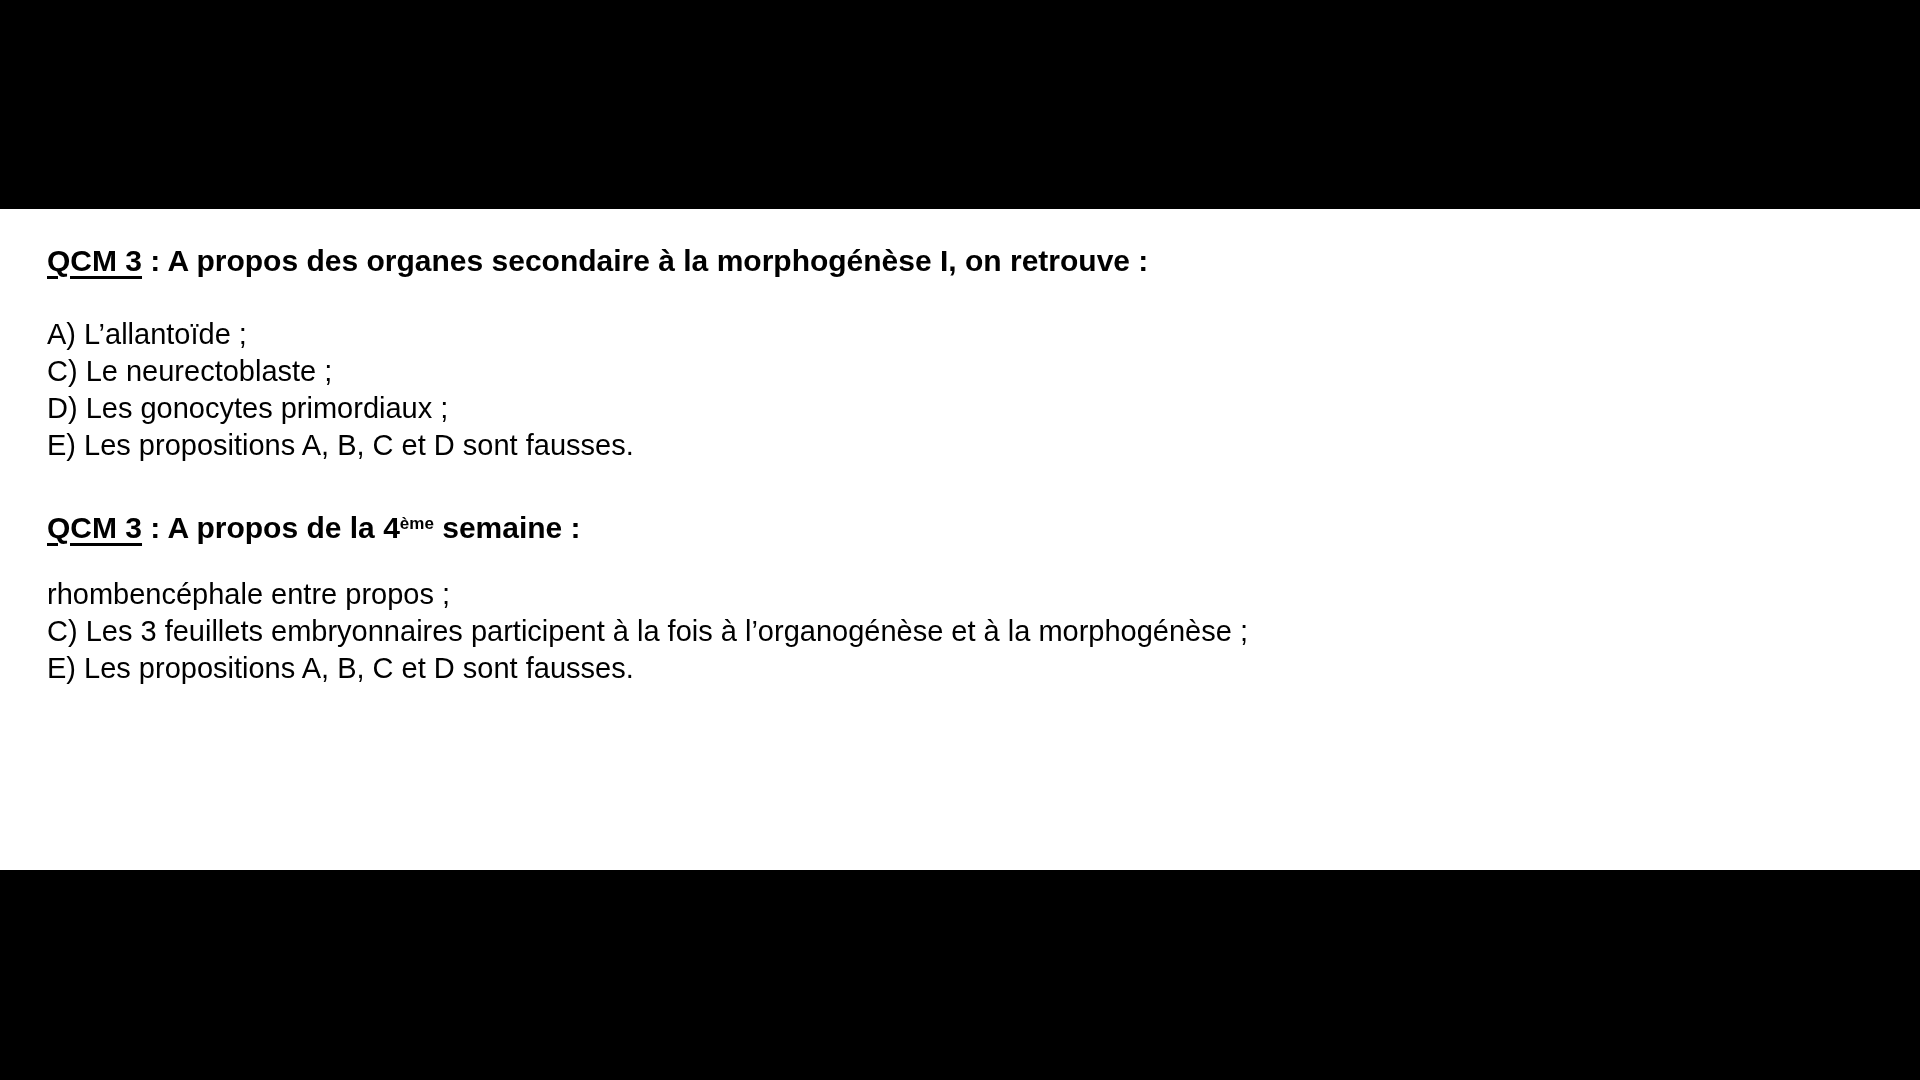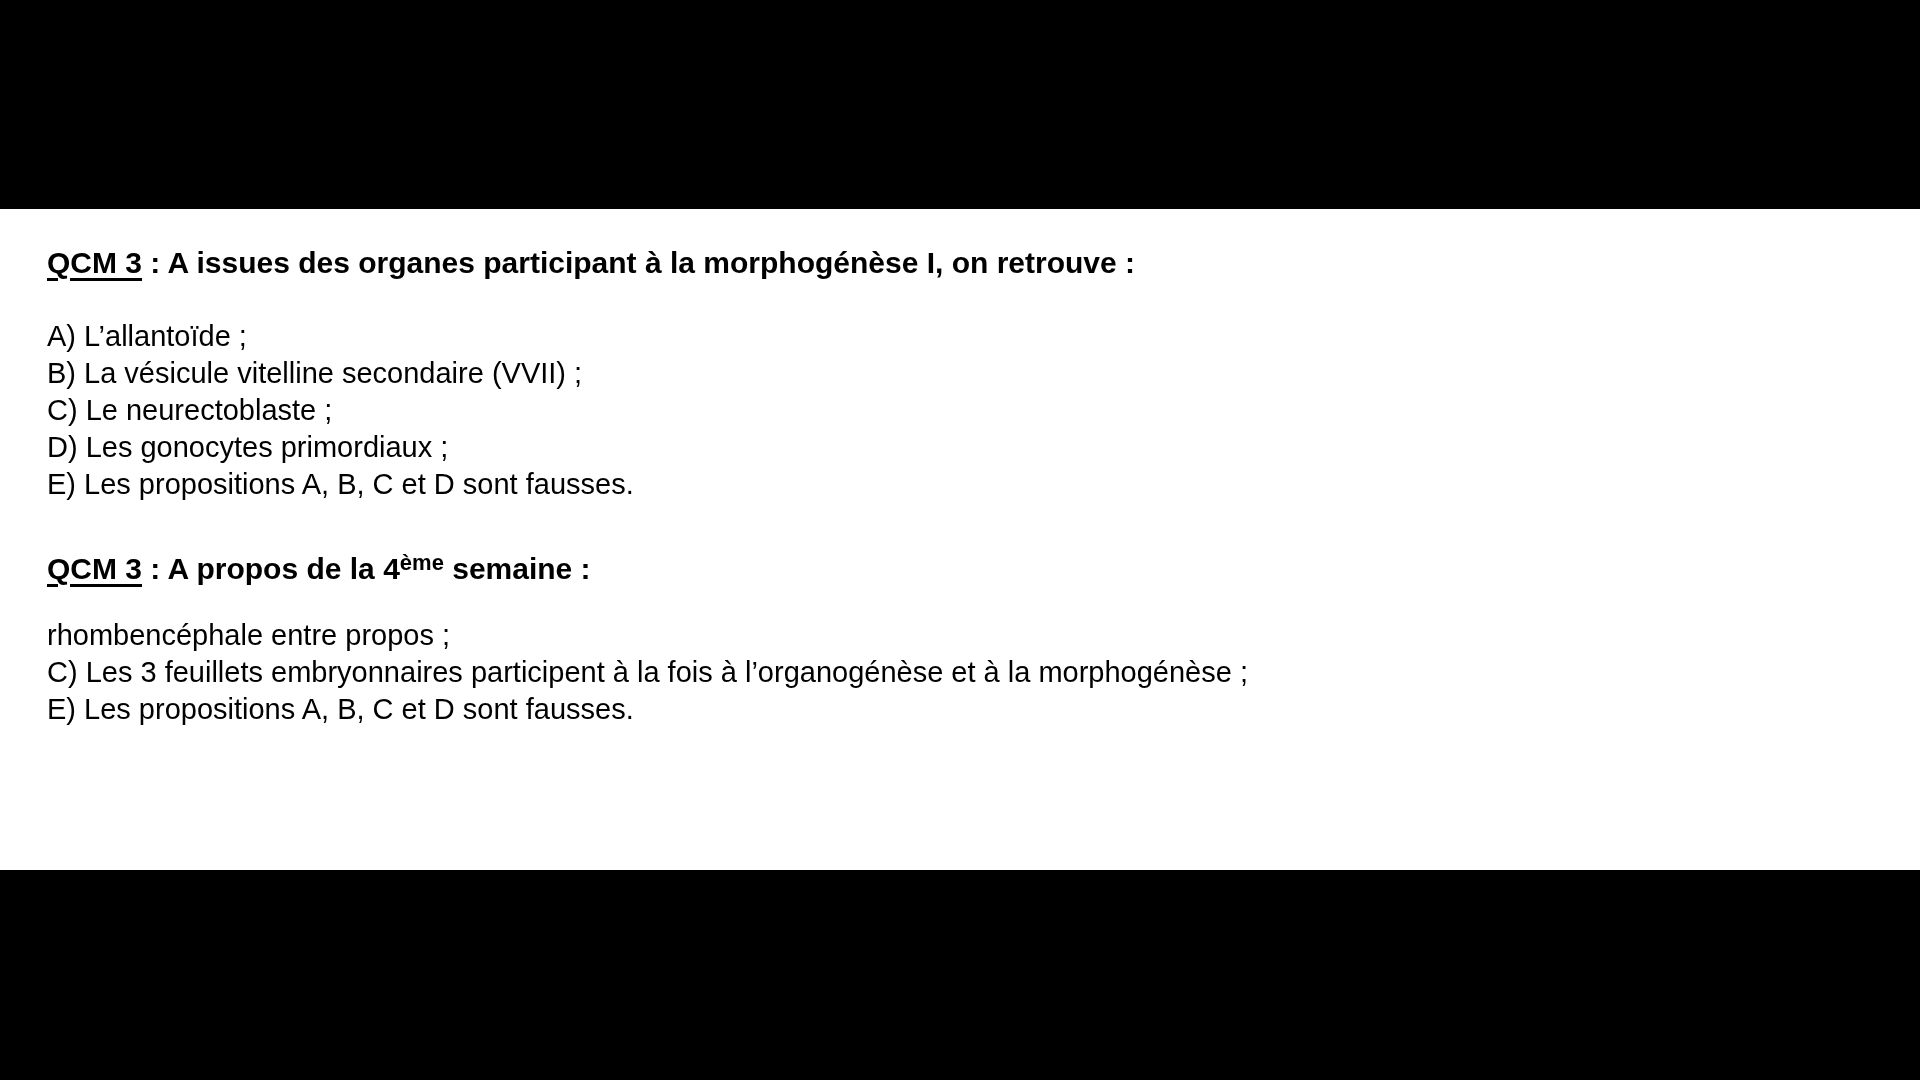--- a/index.html
+++ b/index.html
@@ -34,21 +34,21 @@
     font-weight: bold;
     color: #000000;
     white-space: nowrap;
   }
   .qcm-label {
     text-decoration: underline;
     text-decoration-thickness: 3px;
     text-underline-offset: 5px;
   }
   .title-sup {
-    font-size: 22px;
+    font-size: 17px;
     vertical-align: 9px;
   }
   .qcm-options {
     font-size: 29px;
     line-height: 37px;
     color: #000000;
   }
   .question-qcm2 .qcm-options { margin-top: 37px; }
   .question-qcm3 { margin-top: 41px; }
   .question-qcm3 .qcm-options { margin-top: 30px; }
@@ -60,25 +60,24 @@
 </style>
 </head>
 <body>
 
 <div class="viewer">
 
   <div class="page-band">
 
     <div class="question question-qcm2">
       <div class="qcm-title">
-        <span class="qcm-label">QCM 3</span><span> : A issues des organes participant à la morphogénèse I, on retrouve :</span><span class="title-sup"></span><span></span>
+        <span class="qcm-label">QCM 3</span><span> : A propos des organes secondaire à la morphogénèse I, on retrouve :</span><span class="title-sup"></span><span></span>
       </div>
       <div class="qcm-options">
         <div class="option-line">A) L’allantoïde ;</div>
-        <div class="option-line">B) La vésicule vitelline secondaire (VVII) ;</div>
         <div class="option-line">C) Le neurectoblaste ;</div>
         <div class="option-line">D) Les gonocytes primordiaux ;</div>
         <div class="option-line">E) Les propositions A, B, C et D sont fausses.</div>
       </div>
     </div>
 
     <div class="question question-qcm3">
       <div class="qcm-title">
         <span class="qcm-label">QCM 3</span><span> : A propos de la 4</span><span class="title-sup">ème</span><span> semaine :</span>
       </div>

